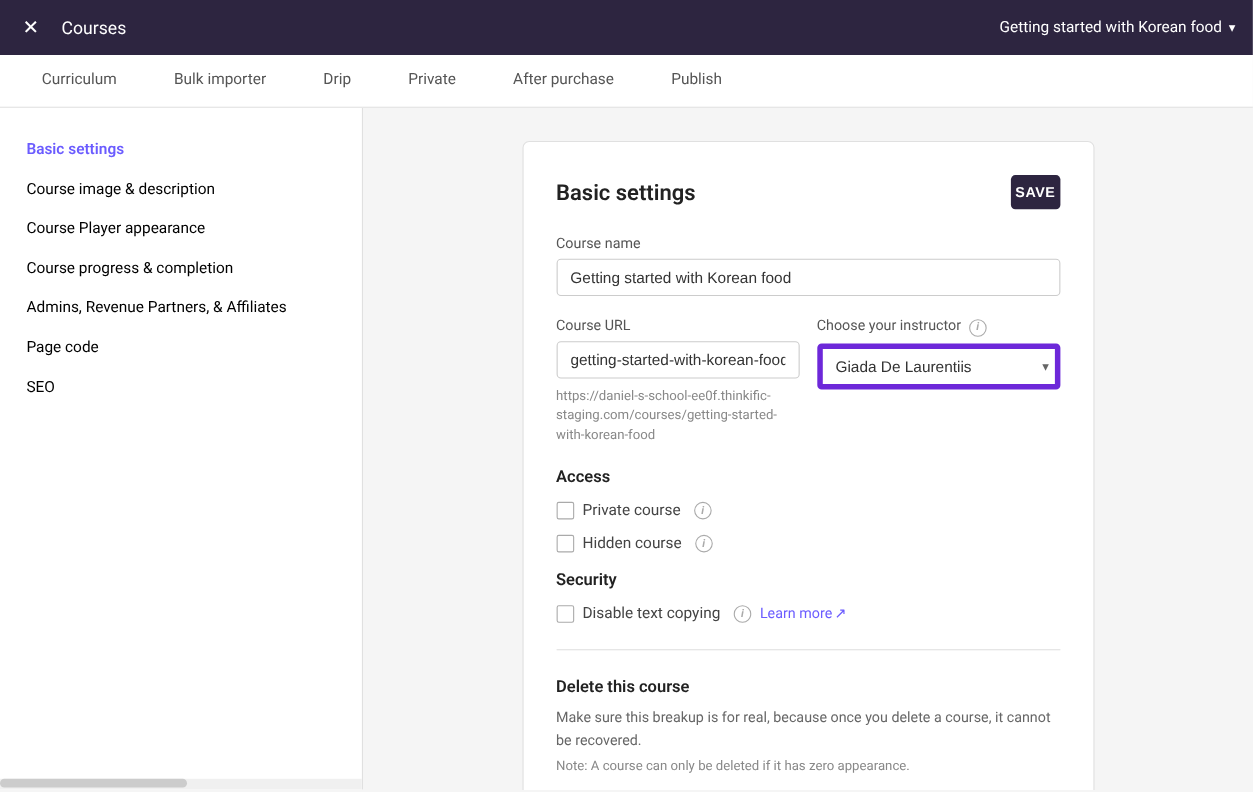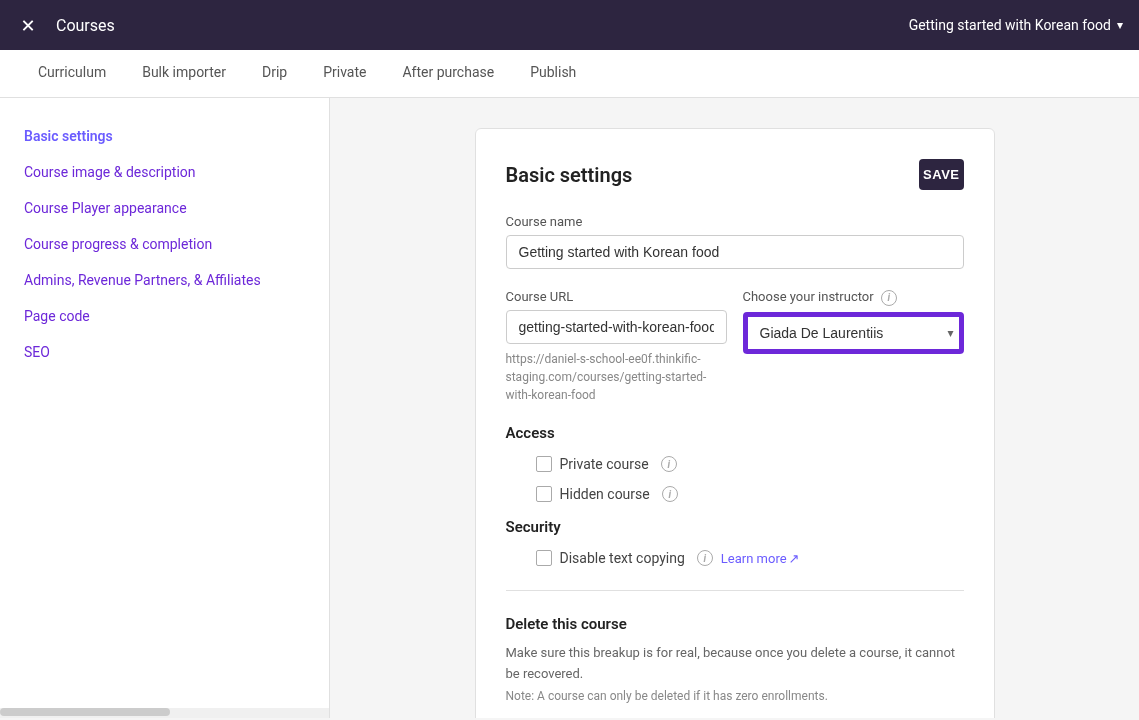--- a/index.html
+++ b/index.html
@@ -36,21 +36,21 @@
       cursor: pointer;
     }
     .topbar-course-name .chevron { font-size: 12px; }
 
     
     .tabnav {
       background: #fff;
       border-bottom: 1px solid #e0e0e0;
       display: flex;
       padding: 0 20px;
-      gap: 0;
+      gap: 16px;
       text-align: center;
     }
     .tabnav-item {
       padding: 14px 18px;
       font-size: 14px;
       color: #555;
       cursor: pointer;
       border-bottom: 3px solid transparent;
       text-decoration: none;
     }
@@ -72,21 +72,21 @@
       width: 330px;
       min-width: 330px;
       background: #fff;
       border-right: 1px solid #e0e0e0;
       padding: 20px 0;
       overflow-y: auto;
     }
     .sidebar-item {
       padding: 10px 24px;
       font-size: 14px;
-      color: #6d28d9;
+      color: #000000;
       cursor: pointer;
     }
     .sidebar-item.active {
       color: #6b5cff;
       font-weight: 600;
     }
 
     
     .main {
       flex: 1;
@@ -209,21 +209,20 @@
     }
 
     .checkbox-group { margin-bottom: 14px; }
     .checkbox-label {
       display: flex;
       align-items: center;
       gap: 8px;
       font-size: 14px;
       color: #444;
       cursor: pointer;
-      margin-left: 30px;
     }
     .checkbox-input {
       width: 16px; height: 16px;
       border: 1px solid #aaa;
       border-radius: 2px;
       appearance: none;
       background: #fff;
       cursor: pointer;
       flex-shrink: 0;
     }
@@ -364,20 +363,20 @@
             </a>
           </label>
         </div>
       </div>
 
       <hr class="divider">
 
       <div>
         <div class="delete-section-title">Delete this course</div>
         <div class="delete-section-desc">Make sure this breakup is for real, because once you delete a course, it cannot be recovered.</div>
-        <div class="delete-section-note">Note: A course can only be deleted if it has zero enrollments.</div>
+        <div class="delete-section-note">Note: A course can only be deleted if it has zero appearance.</div>
 
       </div>
 
     </div>
   </main>
 
 </div>
 
 </body></html>

